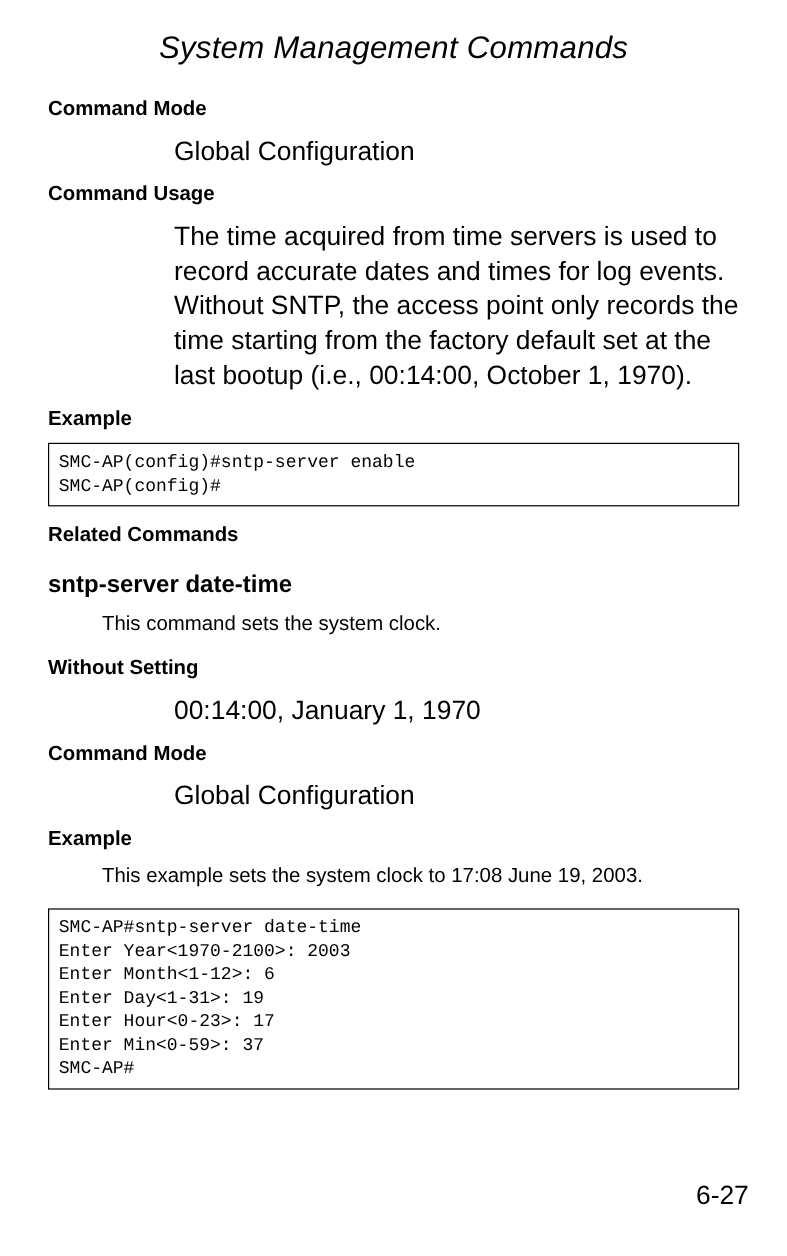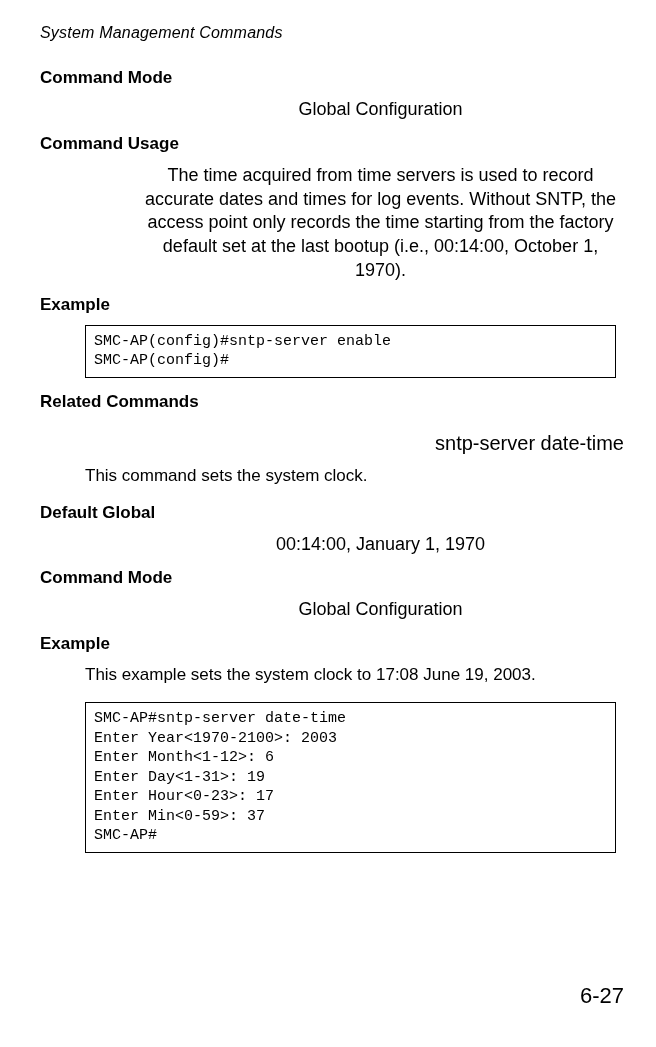--- a/index.html
+++ b/index.html
@@ -10,72 +10,69 @@
     body {
       font-family: Arial, Helvetica, sans-serif;
       background: #ffffff;
       color: #000000;
       width: 656px;
       height: 1047px;
       position: relative;
       padding: 24px 32px 24px 40px;
     }
     .page-header {
-      text-align: left;
+      text-align: center;
       font-style: italic;
-      font-size: 16px;
+      font-size: 26px;
       margin-bottom: 26px;
       padding-right: 8px;
       letter-spacing: 0.2px;
     }
     .section-heading {
       font-weight: bold;
       font-size: 17px;
       margin-top: 6px;
       margin-bottom: 10px;
     }
     .body-text {
-      font-size: 18px;
+      font-size: 22px;
       margin-left: 105px;
       margin-right: 8px;
       margin-bottom: 12px;
       line-height: 1.32;
-      text-align: center;
     }
     .body-text-no-indent {
       font-size: 17px;
       margin-left: 45px;
       margin-right: 8px;
       margin-bottom: 16px;
       line-height: 1.3;
     }
     .code-block {
       font-family: "Courier New", Courier, monospace;
       font-size: 15px;
       border: 1px solid #000000;
       padding: 6px 8px;
-      margin-left: 45px;
       margin-right: 8px;
       margin-bottom: 14px;
       line-height: 1.3;
       white-space: pre;
     }
     .related-list {
       font-size: 17px;
       margin-left: 68px;
       margin-bottom: 20px;
       line-height: 1.3;
     }
     .command-title {
-      font-weight: normal;
+      font-weight: bold;
       font-size: 20px;
       margin-left: 0;
       margin-top: 6px;
       margin-bottom: 10px;
-      text-align: right;
     }
     .page-number {
       position: absolute;
       bottom: 38px;
       right: 32px;
       font-size: 22px;
     }
   </style>
 </head>
 <body>
@@ -92,21 +89,21 @@
 <div class="code-block">SMC-AP(config)#sntp-server enable
 SMC-AP(config)#</div>
 
 <div class="section-heading">Related Commands</div>
 <div class="related-list">
 </div>
 
 <div class="command-title">sntp-server date-time</div>
 <div class="body-text-no-indent">This command sets the system clock.</div>
 
-<div class="section-heading">Default Global</div>
+<div class="section-heading">Without Setting</div>
 <div class="body-text">00:14:00, January 1, 1970</div>
 
 <div class="section-heading">Command Mode</div>
 <div class="body-text">Global Configuration</div>
 
 <div class="section-heading">Example</div>
 <div class="body-text-no-indent">This example sets the system clock to 17:08 June 19, 2003.</div>
 <div class="code-block">SMC-AP#sntp-server date-time
 Enter Year&lt;1970-2100&gt;: 2003
 Enter Month&lt;1-12&gt;: 6

